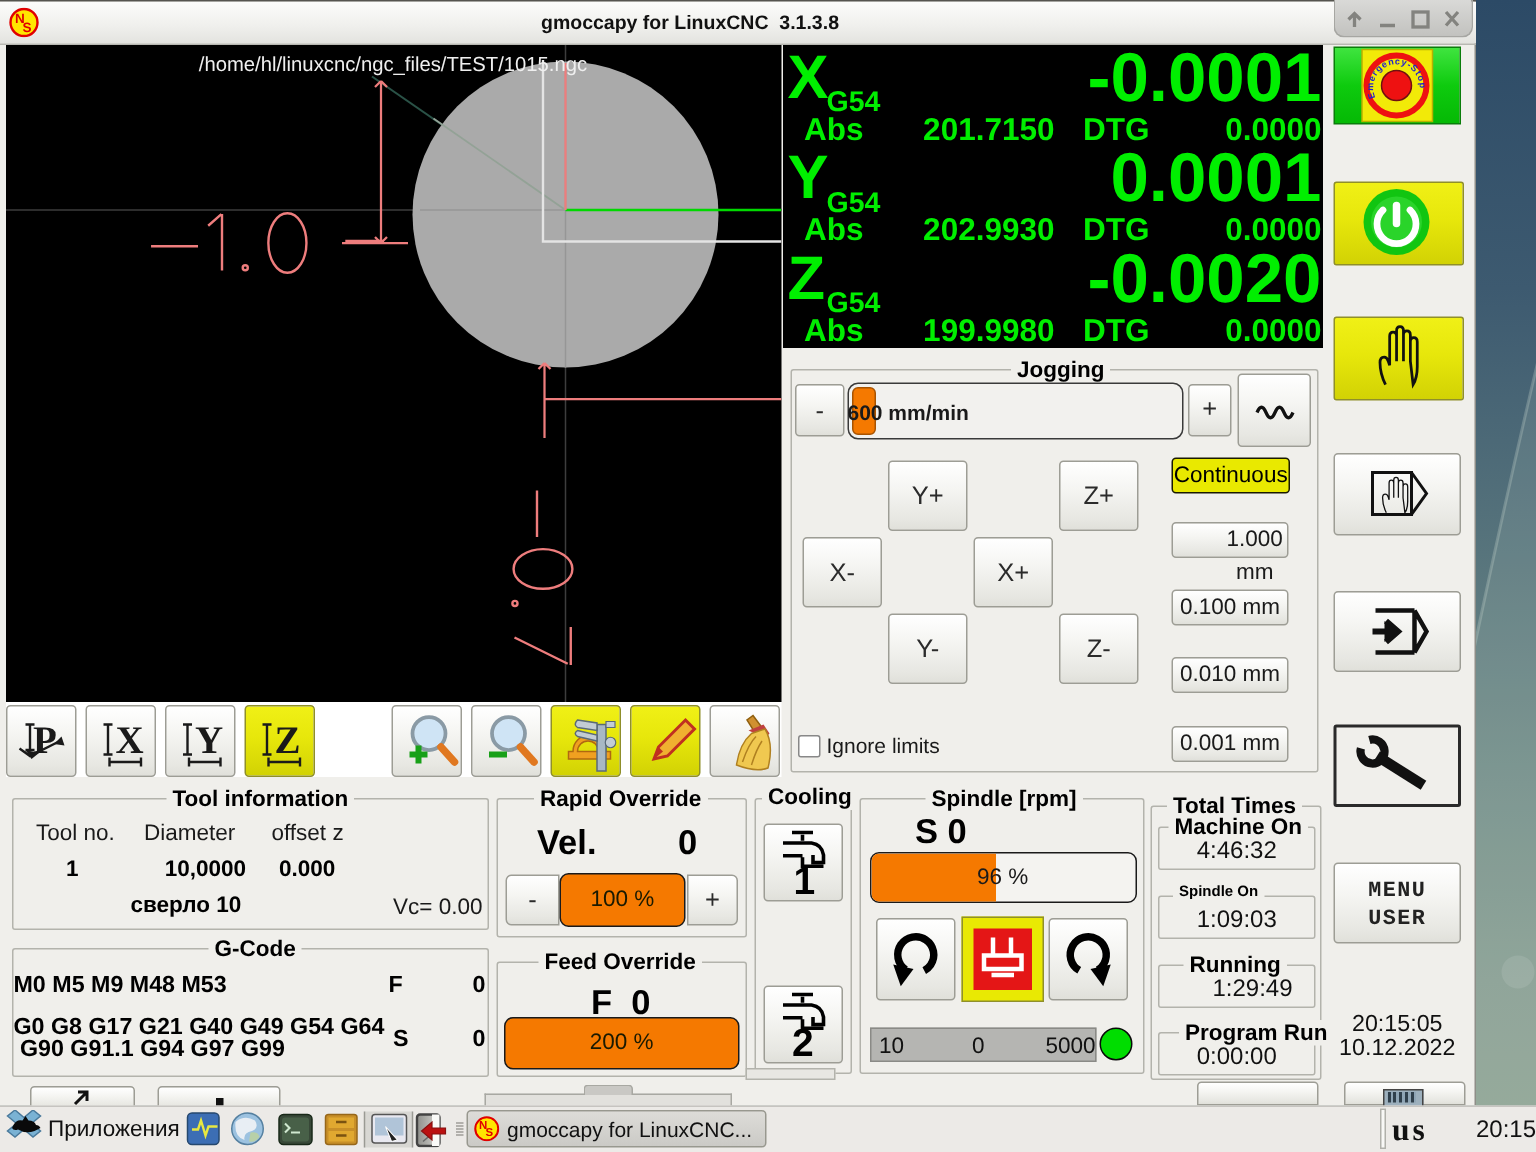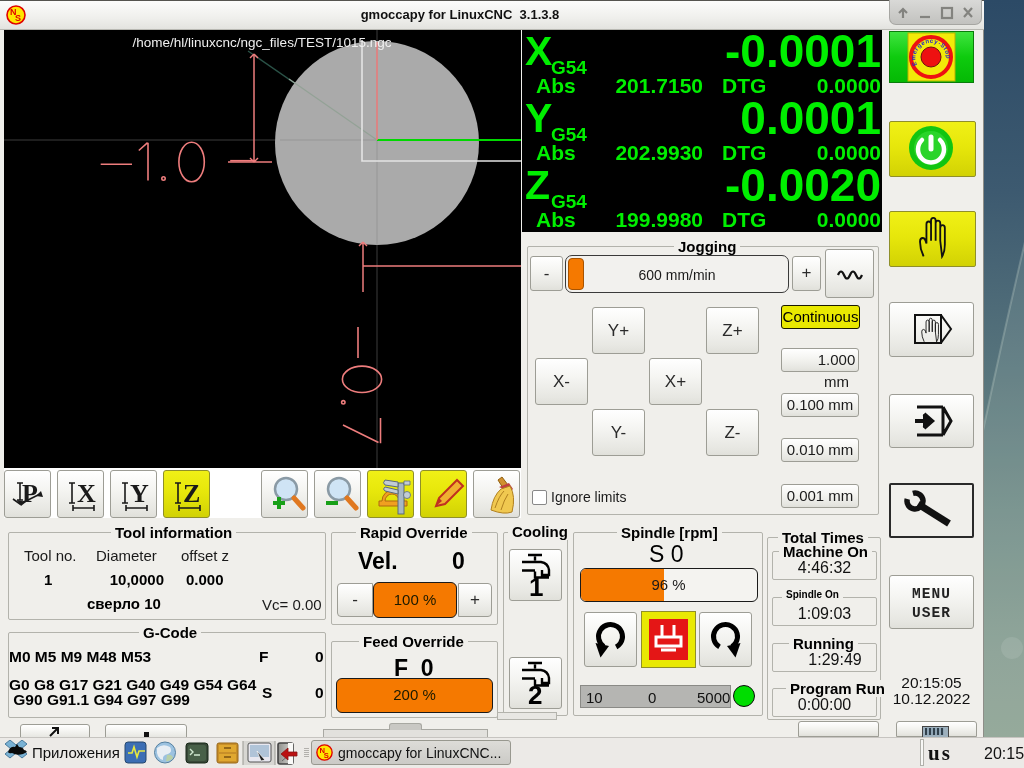--- a/index.html
+++ b/index.html
@@ -182,21 +182,21 @@
       </g>
  </g>
 </svg>
 
 <div class="abs frame" style="left:527px;top:246px;width:352px;height:269px;">
  <div class="ft" style="left:146px;">Jogging</div>
   </div>
 <div class="abs btn jb" style="left:530px;top:256px;width:33px;height:35px;line-height:33px;">-</div>
 <div class="abs" style="left:565px;top:255px;width:224px;height:38px;background:#f2f1ee;border:1.5px solid #3a3a3a;border-radius:7px;box-sizing:border-box;"></div>
 <div class="abs" style="left:568px;top:258px;width:16px;height:32px;background:#f57900;border:1px solid #a85300;border-radius:4px;box-sizing:border-box;"></div>
-<div class="abs" style="left:565px;top:267px;width:224px;text-align:center;font-size:14px;color:#1a1a1a;">600 mm/min</div>
+<div class="abs" style="left:565px;top:267px;width:224px;font-size:14px;color:#1a1a1a;font-weight:bold;">600 mm/min</div>
 <div class="abs btn jb" style="left:792px;top:256px;width:29px;height:35px;line-height:32px;">+</div>
 <div class="abs btn" style="left:825px;top:249px;width:49px;height:49px;"></div>
 <svg class="abs" style="left:825px;top:249px" width="49" height="49" viewBox="0 0 49 49">
  <path d="M13 26 q3 -7 6 0 t6 0 q3 -7 6 0 t6 0" stroke="#111" stroke-width="2.2" fill="none"></path>
 </svg>
 <div class="abs btn jb" style="left:592px;top:307px;width:53px;height:47px;line-height:45px;">Y+</div>
 <div class="abs btn jb" style="left:706px;top:307px;width:53px;height:47px;line-height:45px;">Z+</div>
 <div class="abs btn jb" style="left:535px;top:358px;width:53px;height:47px;line-height:45px;">X-</div>
 <div class="abs btn jb" style="left:649px;top:358px;width:53px;height:47px;line-height:45px;">X+</div>
 <div class="abs btn jb" style="left:592px;top:409px;width:53px;height:47px;line-height:45px;">Y-</div>
@@ -260,21 +260,21 @@
 <svg class="abs" style="left:509px;top:657px" width="53" height="52" viewBox="0 0 53 52">
  <g stroke="#000" stroke-width="2.4" fill="none">
   <path d="M19 6 h14 M26 7.5 v4 M13 13 h19 q7 1 8 8 v5 h-7 v-5 M13 21.5 h13 M26 22.5 v6 h14"></path>
  </g>
  <text x="19" y="47" font-size="26" font-weight="bold" fill="#000" font-family="Liberation Sans">2</text>
 </svg>
 
 <div class="abs frame" style="left:573px;top:532px;width:190px;height:184px;">
  <div class="ft" style="left:43px;">Spindle [rpm]</div>
   </div>
-<div class="abs" style="left:649px;top:541px;font-size:23px;font-weight:normal;color:#000;">S 0</div>
+<div class="abs" style="left:610px;top:541px;font-size:23px;font-weight:bold;color:#000;">S 0</div>
 <div class="abs" style="left:580px;top:568px;width:178px;height:34px;background:#f4f3f0;border:1.5px solid #1a1a1a;border-radius:6px;box-sizing:border-box;overflow:hidden;">
  <div class="abs" style="left:0;top:0;width:83px;height:34px;background:#f57900;"></div>
  <div class="abs" style="left:0;top:7px;width:175px;text-align:center;font-size:15px;color:#1a1a1a;">96 %</div>
 </div>
 <div class="abs btn" style="left:584px;top:612px;width:53px;height:55px;"></div>
 <div class="abs" style="left:641px;top:611px;width:55px;height:57px;background:#e9e903;border:1px solid #8f8f2a;box-sizing:border-box;"></div>
 <div class="abs" style="left:649px;top:619px;width:39px;height:41px;background:#e41616;"></div>
 <svg class="abs" style="left:649px;top:619px" width="39" height="41" viewBox="0 0 39 41">
  <g stroke="#fff" stroke-width="3" fill="none">
   <path d="M13 6 v12 M25 6 v12"></path>

